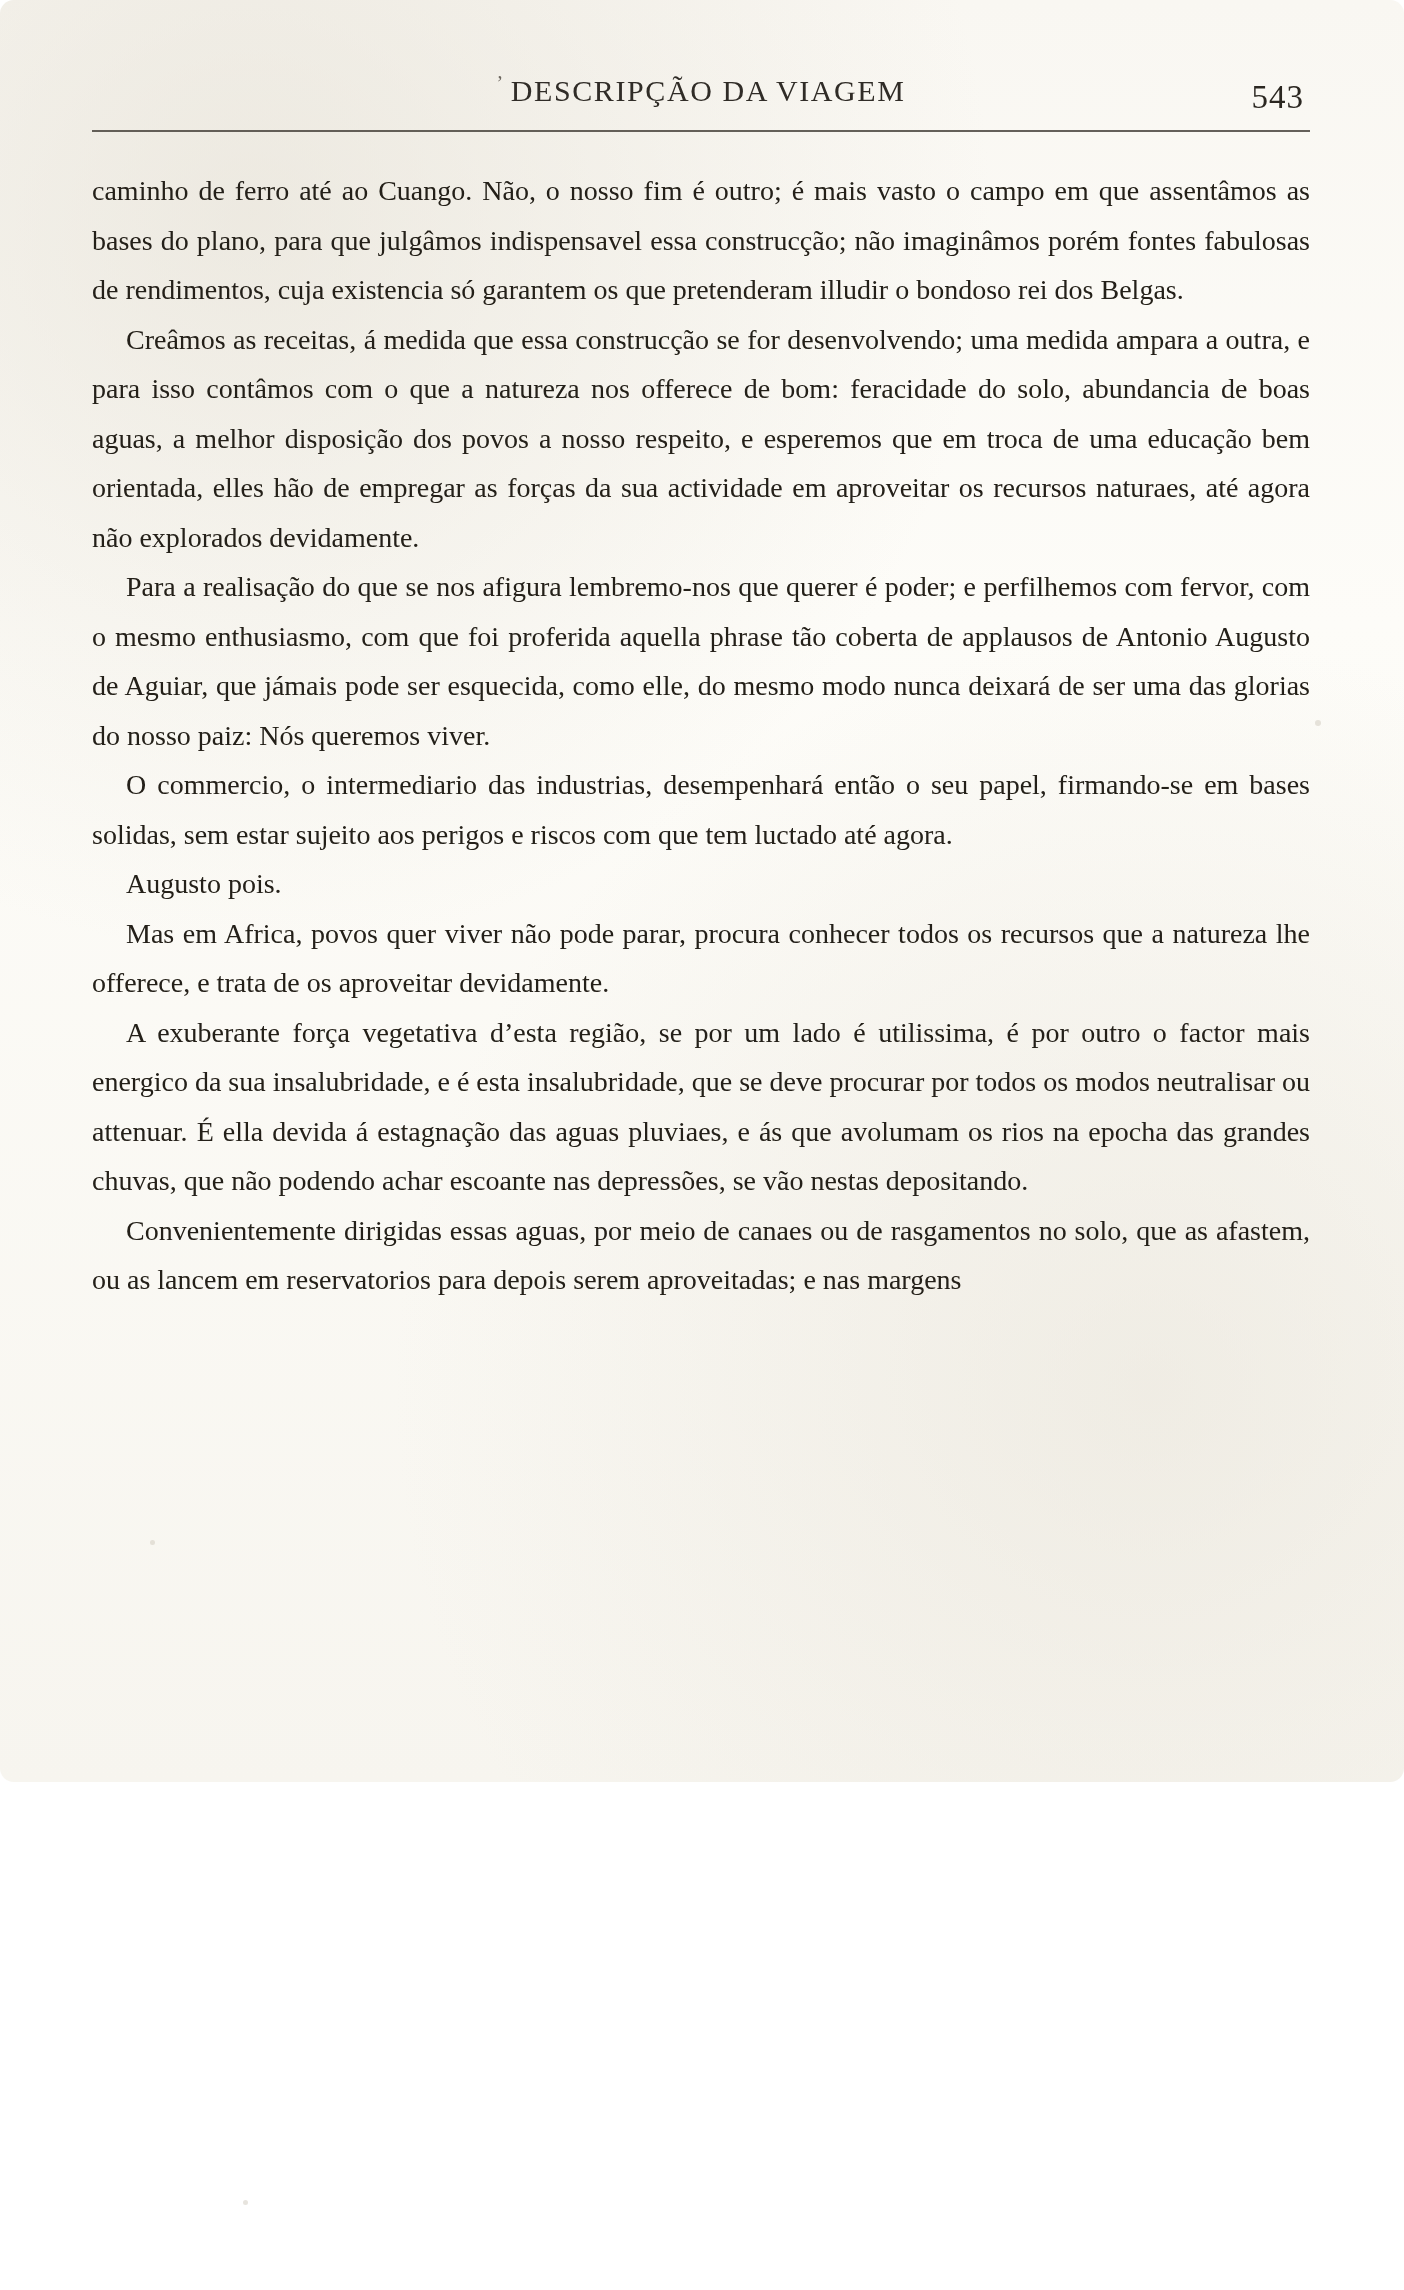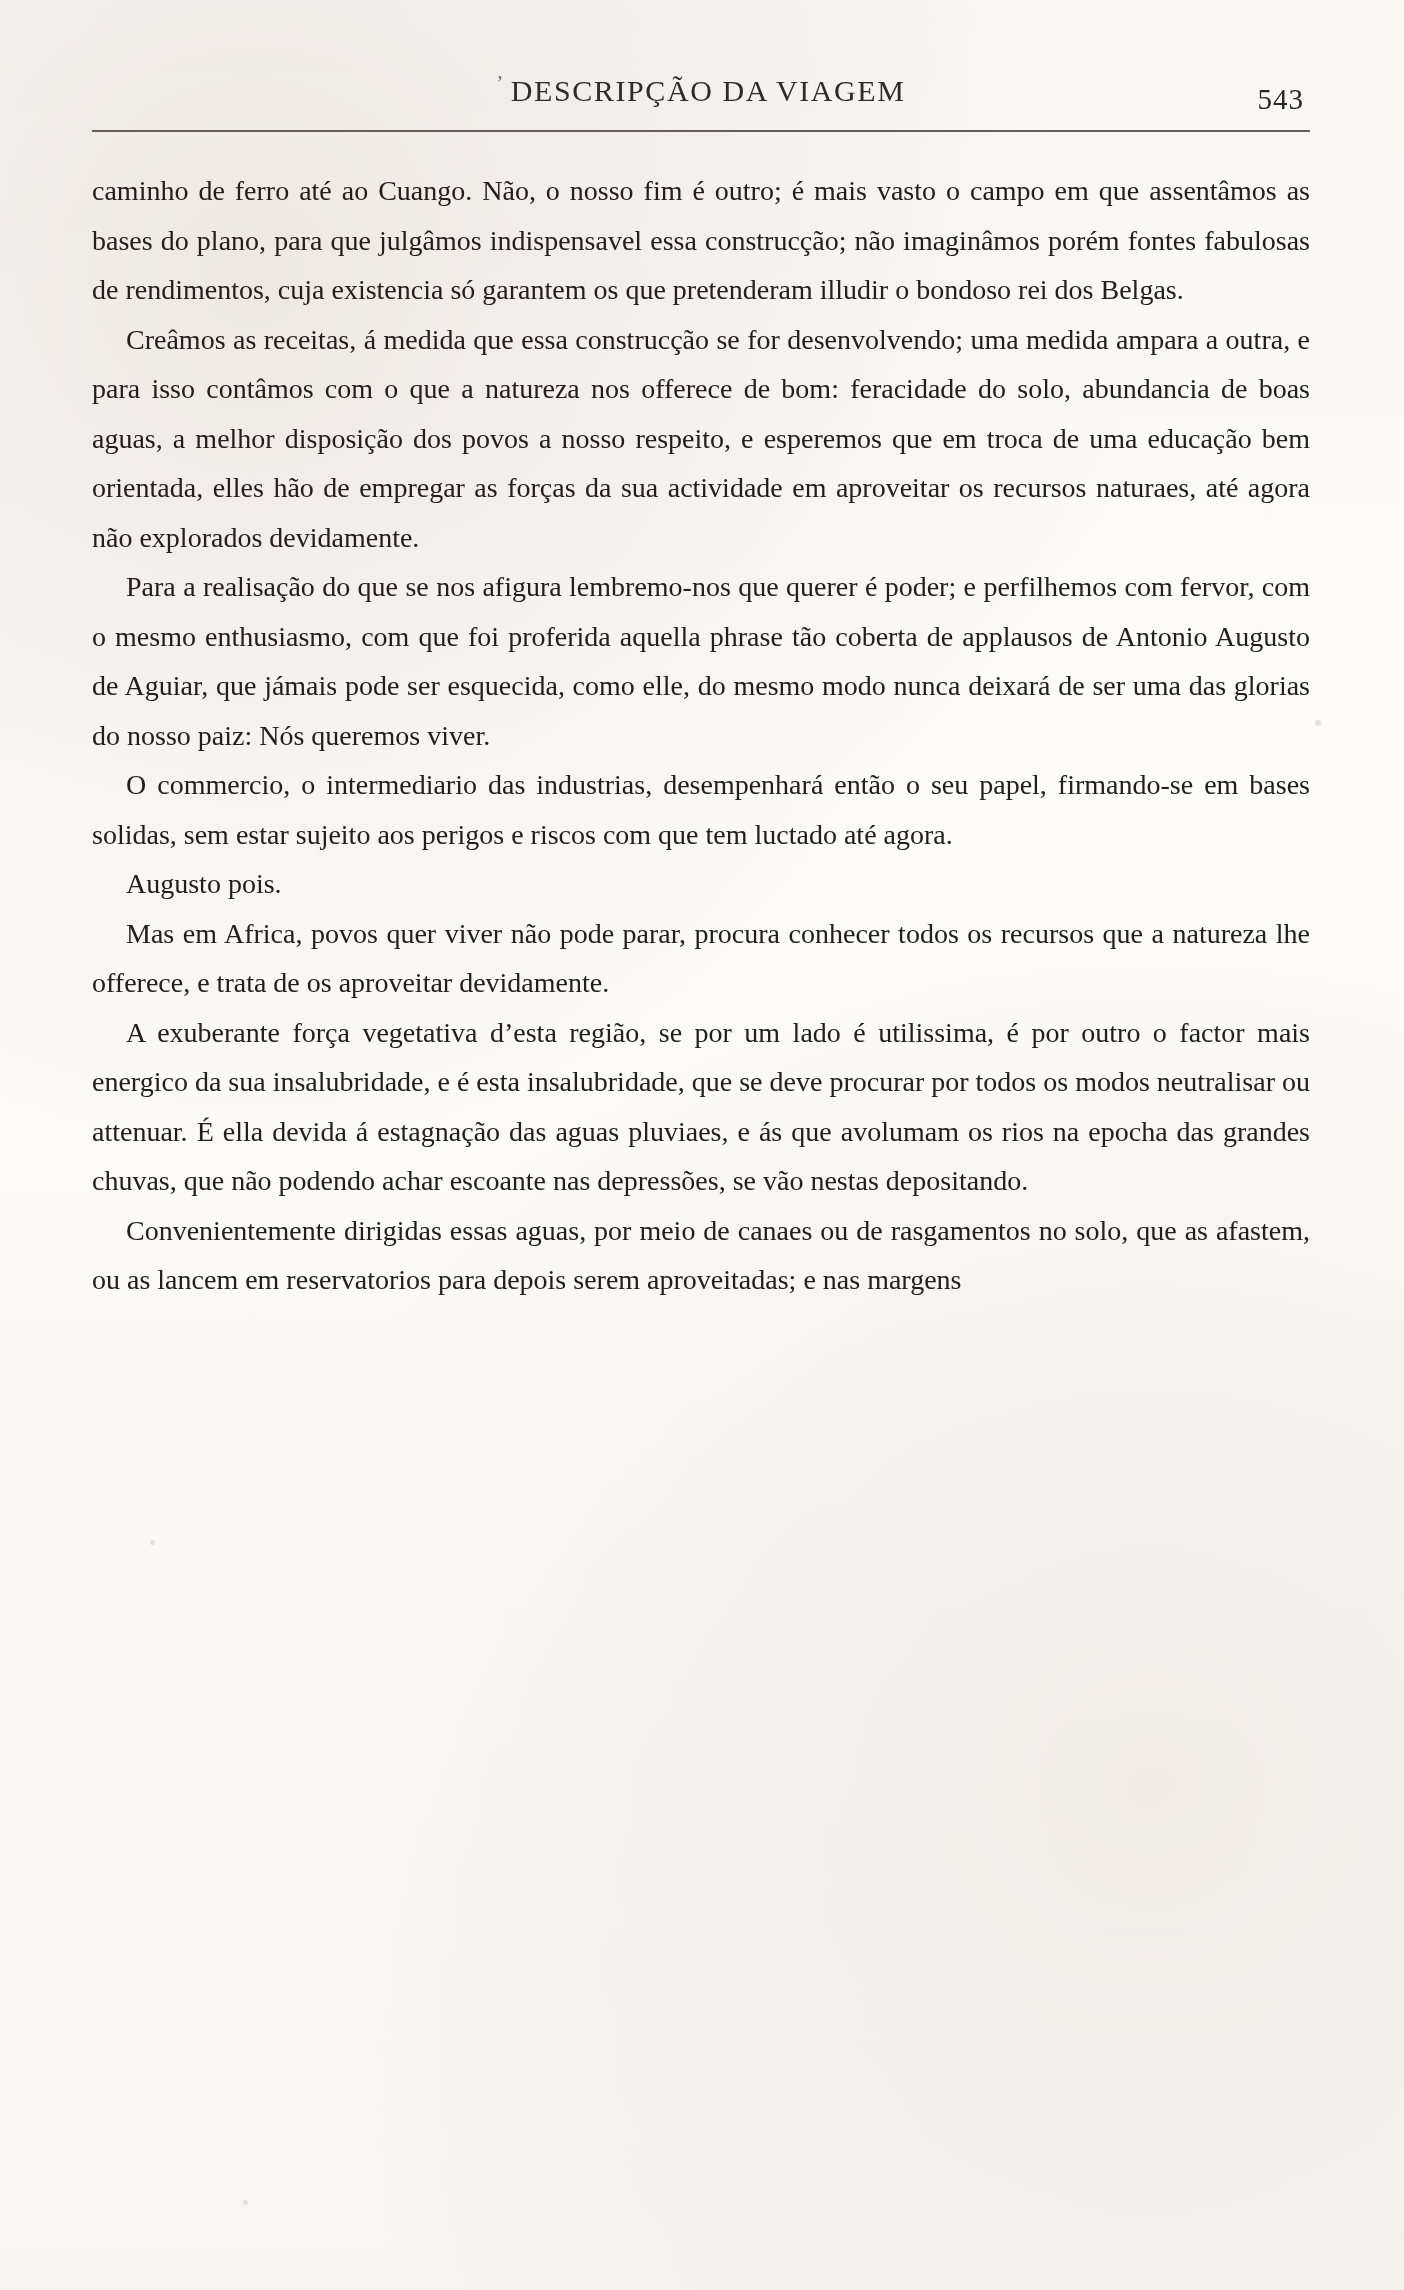--- a/index.html
+++ b/index.html
@@ -12,26 +12,27 @@
     height: 2290px;
     font-family: "Liberation Serif", serif;
     color: #23201c;
     position: relative;
     overflow: hidden;
   }
   .page {
     position: absolute;
     top: 0; left: 0;
     width: 1404px;
-    height: 2290px;
+    height: 1782px;
     background: #fbfaf6;
     background-image:
       radial-gradient(circle at 18% 12%, rgba(226,221,209,0.55) 0%, rgba(251,250,246,0) 38%),
       radial-gradient(circle at 82% 78%, rgba(228,223,211,0.45) 0%, rgba(251,250,246,0) 42%),
       linear-gradient(180deg, #f9f7f2 0%, #fdfcf8 35%, #f7f5ef 100%);
+    border-radius: 14px;
   }
   .content {
     position: absolute;
     left: 92px;
     top: 72px;
     width: 1218px;
   }
   .running-head {
     display: flex;
     align-items: baseline;
@@ -50,21 +51,21 @@
   .head-title .dot-mark {
     font-size: 20px;
     vertical-align: super;
     margin-right: 6px;
     color: #6d675f;
   }
   .folio {
     position: absolute;
     right: 6px;
     bottom: 0;
-    font-size: 29px;
+    font-size: 33px;
     letter-spacing: 1px;
     color: #2b2721;
   }
   .rule {
     margin-top: 14px;
     border-top: 2px solid #4a453e;
     width: 100%;
     opacity: 0.85;
   }
   .body-text {

